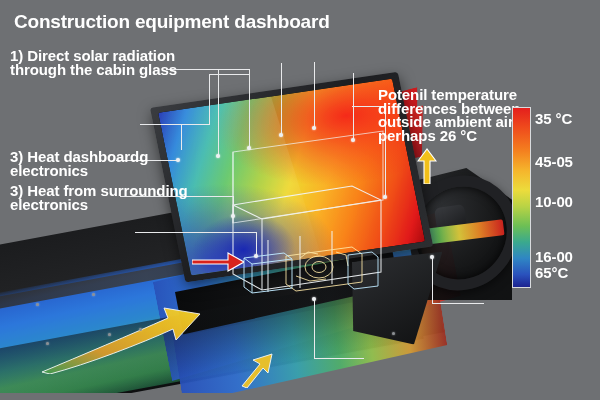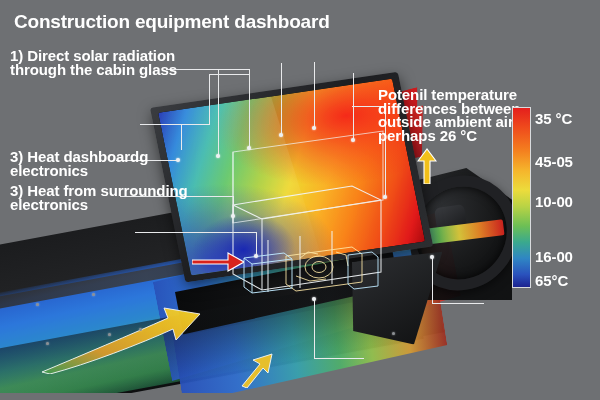--- a/index.html
+++ b/index.html
@@ -381,15 +381,15 @@
   <div class="anno r" style="left:378px;top:88px;">Potenil temperature
 differences between
 outside ambient air
 perhaps 26 °C</div>
 
   <div class="cbar"></div>
   <div class="cbar-lab" style="top:110px;">35 °C</div>
   <div class="cbar-lab" style="top:153px;">45-05</div>
   <div class="cbar-lab" style="top:193px;">10-00</div>
   <div class="cbar-lab" style="top:248px;">16-00</div>
-  <div class="cbar-lab" style="top:272px;text-align:center;">65°C</div>
+  <div class="cbar-lab" style="top:264px;text-align:center;">65°C</div>
 
 </div>
 
 </body></html>

